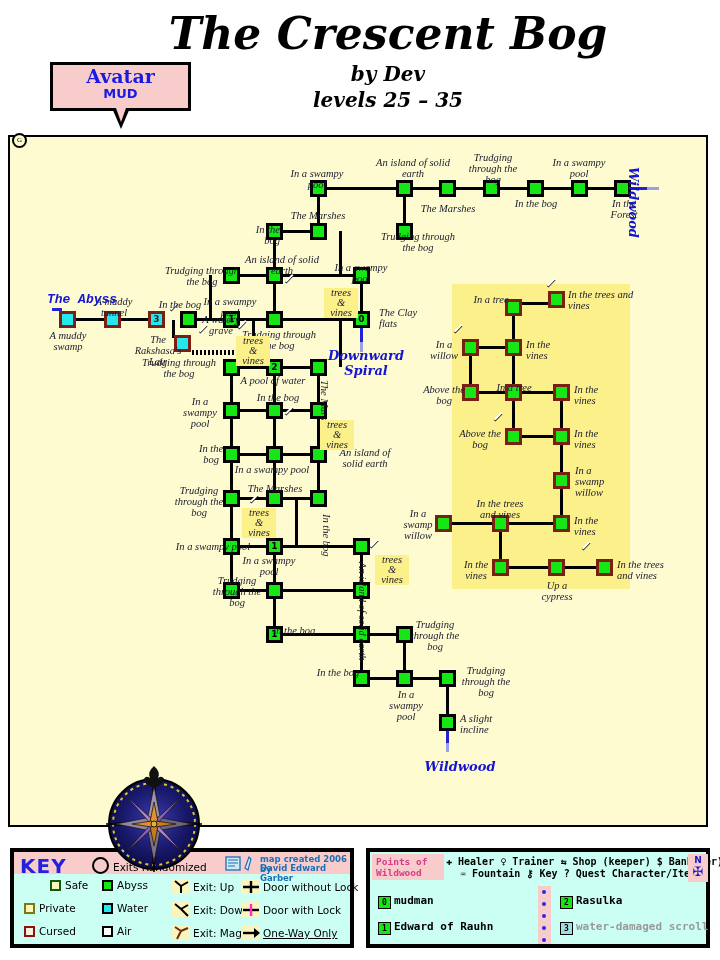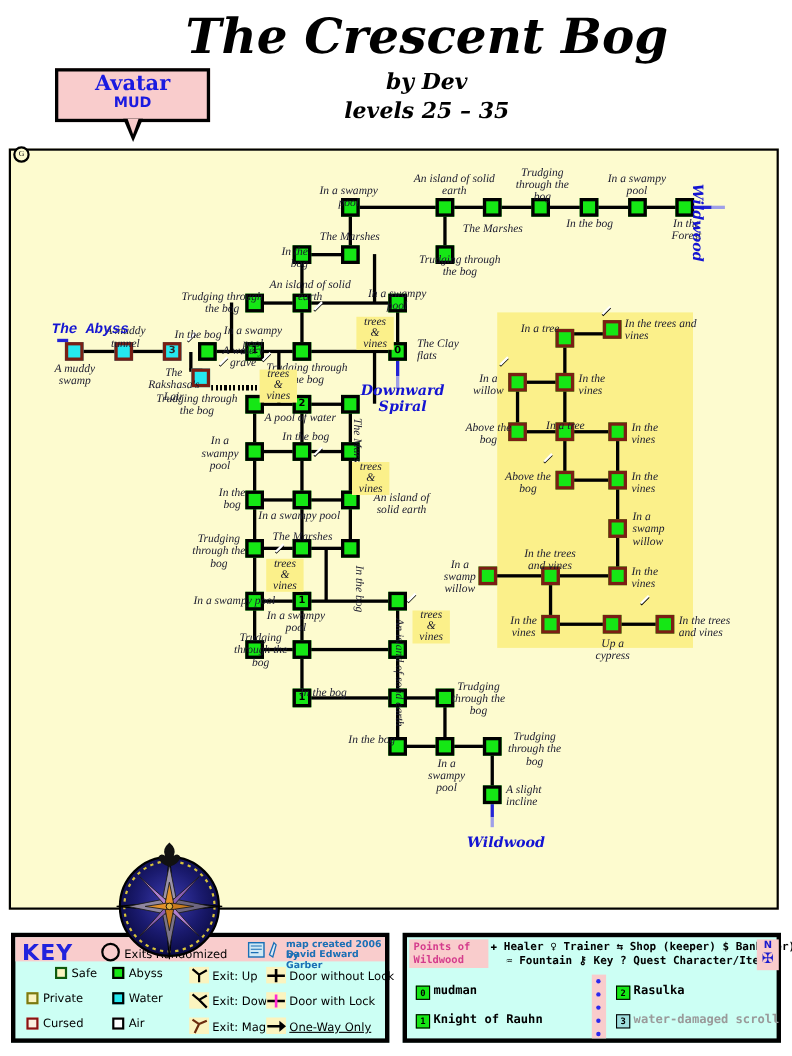--- a/index.html
+++ b/index.html
@@ -561,21 +561,21 @@
     <div class="dot" style="left:4px;top:16px;"></div>
     <div class="dot" style="left:4px;top:28px;"></div>
     <div class="dot" style="left:4px;top:40px;"></div>
     <div class="dot" style="left:4px;top:52px;"></div>
   </div>
 
   <div class="poi-entry" style="left:8px;top:42px;">
     <span class="poi-chip">0</span><span>mudman</span>
   </div>
   <div class="poi-entry" style="left:8px;top:68px;">
-    <span class="poi-chip">1</span><span>Knight of Rauhn</span>
+    <span class="poi-chip">1</span><span>Edward of Rauhn</span>
   </div>
   <div class="poi-entry" style="left:190px;top:42px;">
     <span class="poi-chip">2</span><span>Rasulka</span>
   </div>
   <div class="poi-entry dim" style="left:190px;top:68px;">
     <span class="poi-chip cyan">3</span><span>water-damaged scroll</span>
   </div>
 </div>
 
 </body></html>

